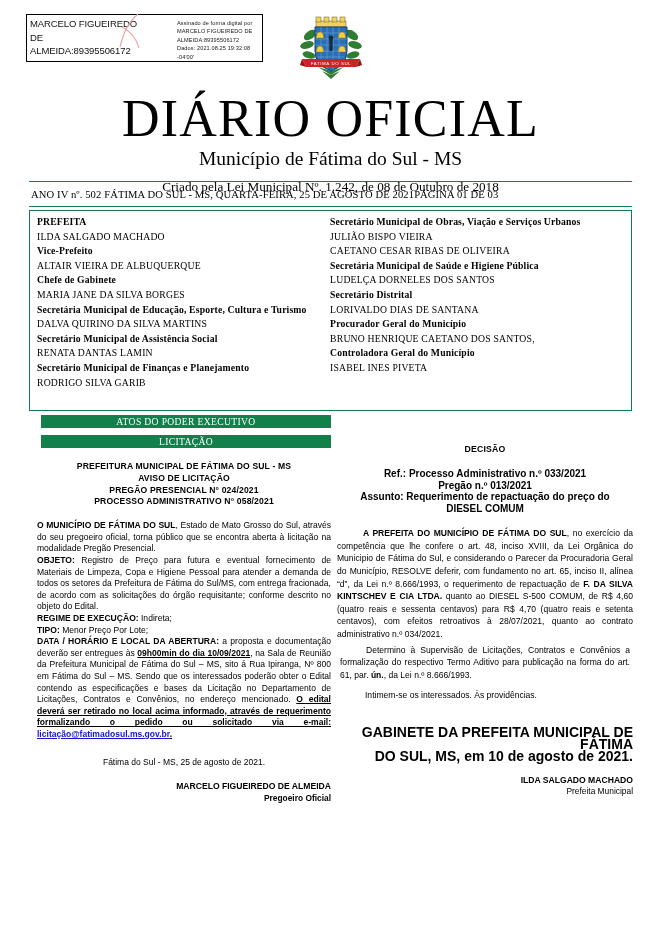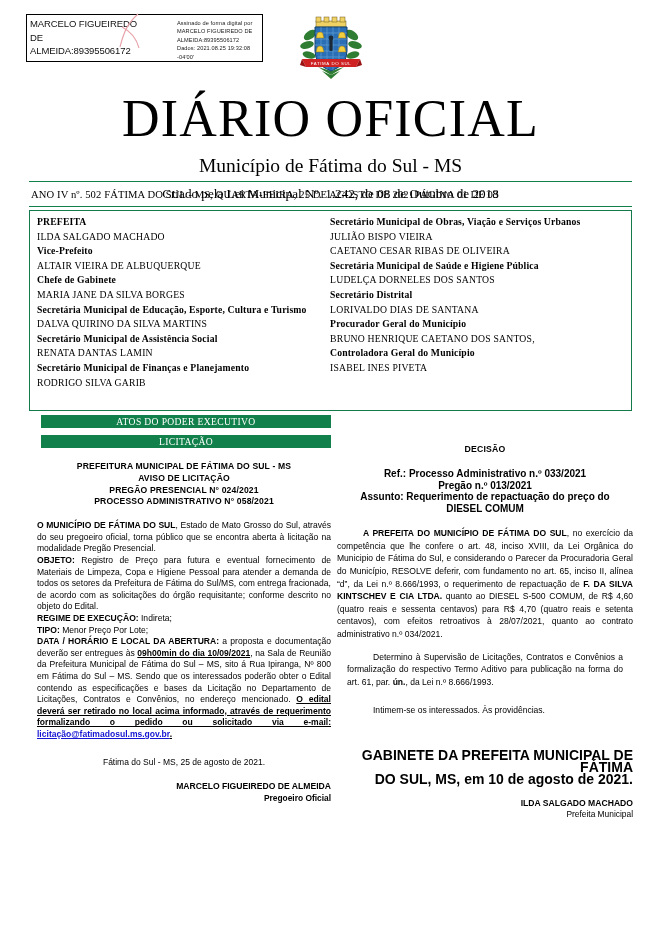--- a/index.html
+++ b/index.html
@@ -79,21 +79,21 @@
     font-size: 52px;
     line-height: 54px;
     letter-spacing: 1.2px;
     font-weight: 400;
     color: #000;
   }
   .title-sub {
     font-family: "Liberation Serif", serif;
     font-size: 19.5px;
     line-height: 24px;
-    margin-top: 8px;
+    margin-top: 1px;
     color: #000;
   }
   .title-law {
     font-family: "Liberation Serif", serif;
     font-size: 13.2px;
     line-height: 18px;
     margin-top: 7px;
     color: #000;
   }
 
@@ -395,23 +395,23 @@
       <div>Ref.: Processo Administrativo n.º 033/2021</div>
       <div>Pregão n.º 013/2021</div>
       <div>Assunto: Requerimento de repactuação do preço do</div>
       <div>DIESEL COMUM</div>
     </div>
 
     <div class="gap-m"></div>
 
     <p class="just indent" style="margin:0"><span class="b">A PREFEITA DO MUNICÍPIO DE FÁTIMA DO SUL</span><span>, no exercício da competência que lhe confere o art. 48, inciso XVIII, da Lei Orgânica do Municipio de Fátima do Sul, e considerando o Parecer da Procuradoria Geral do Município, RESOLVE deferir, com fundamento no art. 65, inciso II, alínea “d”, da Lei n.º 8.666/1993, o requerimento de repactuação de </span><span class="b">F. DA SILVA KINTSCHEV E CIA LTDA.</span><span> quanto ao DIESEL S-500 COMUM, de R$ 4,60 (quatro reais e sessenta centavos) para R$ 4,70 (quatro reais e setenta centavos), com efeitos retroativos à 28/07/2021, quanto ao contrato administrativo n.º 034/2021.</span></p>
 
-    <p class="just indent" style="margin:10px"><span>Determino à Supervisão de Licitações, Contratos e Convênios a  formalização do respectivo Termo Aditivo para publicação na forma do art. 61, par. </span><span class="b">ún.</span><span>, da Lei n.º 8.666/1993.</span></p>
-
-    <p class="indent-s" style="margin:16px">Intimem-se os interessados.  Às providências.</p>
+    <p class="just indent" style="margin:3px"><span>Determino à Supervisão de Licitações, Contratos e Convênios a  formalização do respectivo Termo Aditivo para publicação na forma do art. 61, par. </span><span class="b">ún.</span><span>, da Lei n.º 8.666/1993.</span></p>
+
+    <p class="indent-s" style="margin:8px">Intimem-se os interessados.  Às providências.</p>
 
     <div class="gap-l"></div>
 
     <div class="cab-block">
       <div>GABINETE DA PREFEITA MUNICIPAL DE FÁTIMA</div>
       <div>DO SUL, MS, em 10 de agosto de 2021.</div>
     </div>
 
     <div class="gap-m"></div>
     <div class="sig-line">ILDA SALGADO MACHADO</div>

